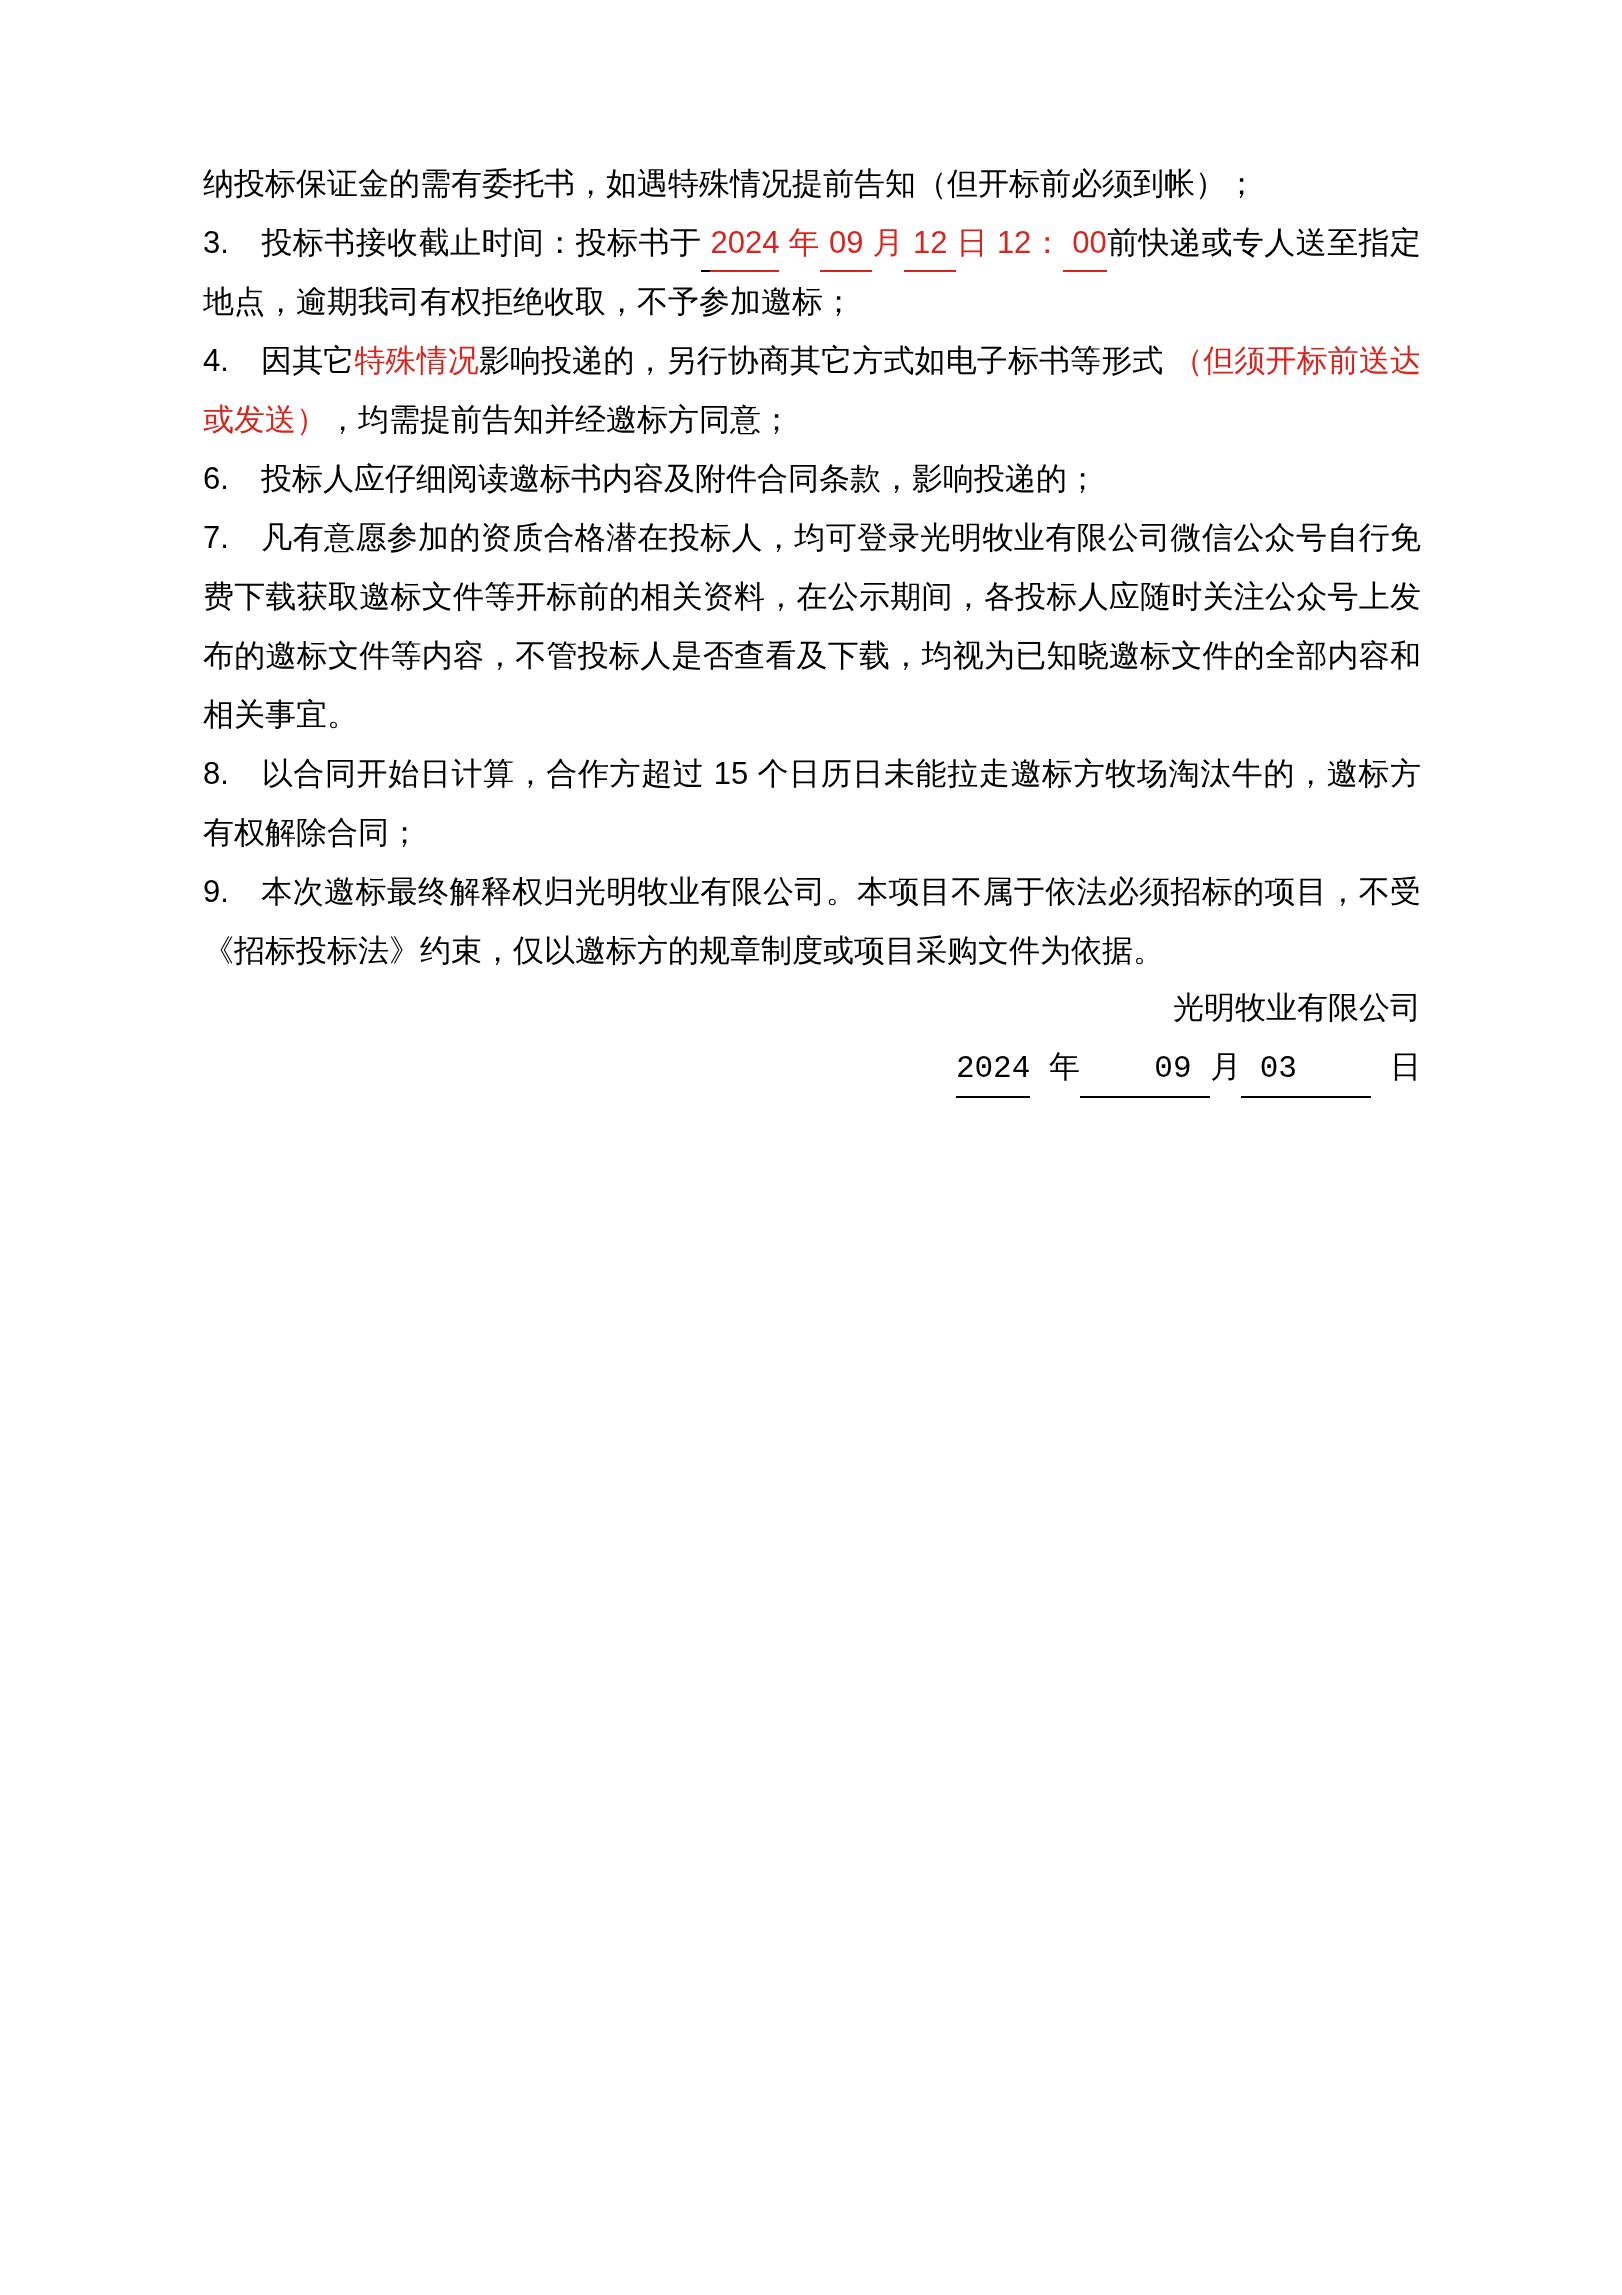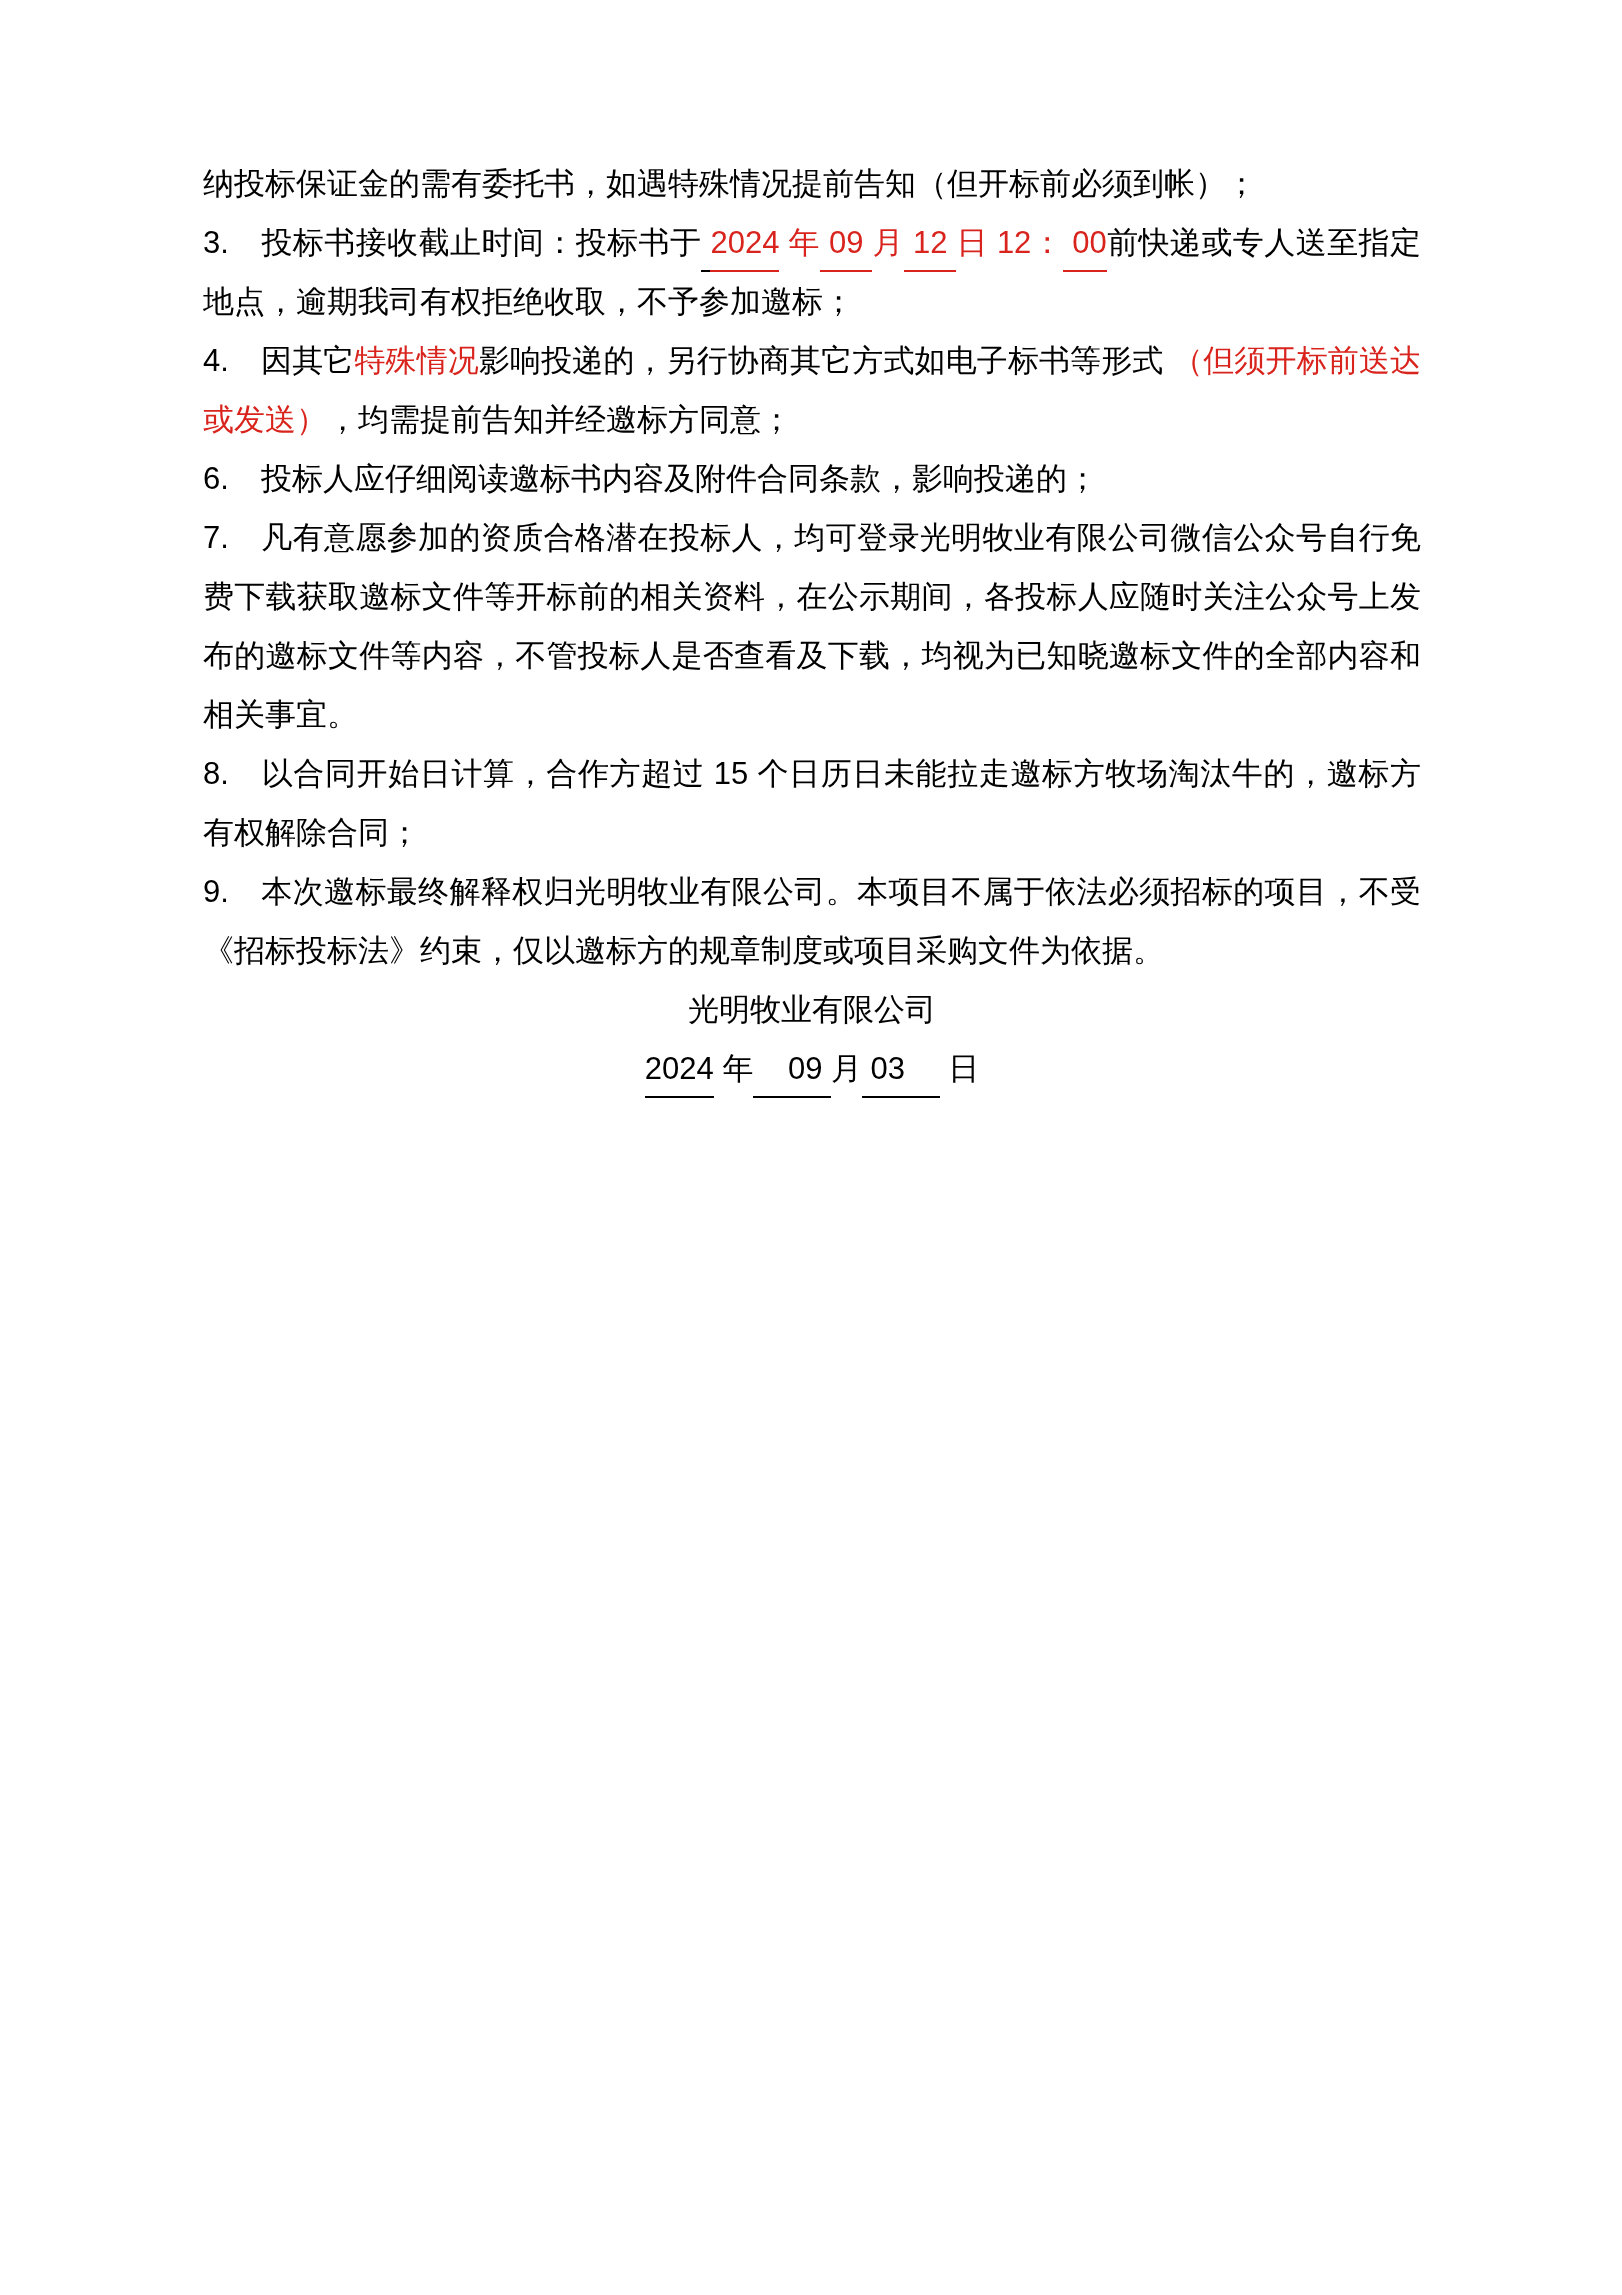--- a/index.html
+++ b/index.html
@@ -20,22 +20,22 @@
     font-size:31px;
     line-height:59px;
     text-align:justify;
   }
   .doc p{margin:0;padding:0;}
   .num{display:inline-block;width:58px;}
   .red{color:#d9241d;}
   .u{border-bottom:2.6px solid currentColor;padding-bottom:10px;white-space:pre-wrap;}
   .pre{white-space:pre-wrap;}
   .sig{
-    text-align:center;
-    font-family:Liberation Sans, sans-serif;
+    text-align:right;
+    font-family:Liberation Mono, monospace;
   }
   .sig-date .u{border-bottom:2.6px solid #000;}
   .page-number{
     position:absolute;
     top:2093px;
     left:0;
     width:1577px;
     text-align:center;
     font-family:"Liberation Serif","DejaVu Serif",serif;
     font-size:25px;

